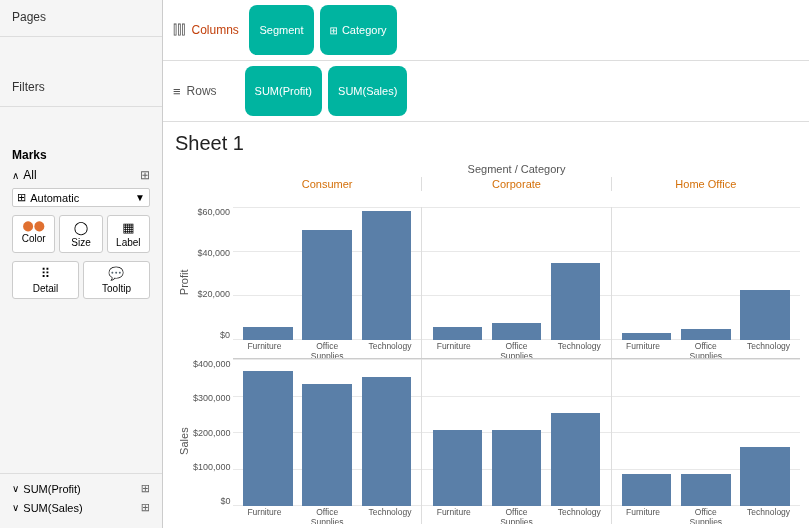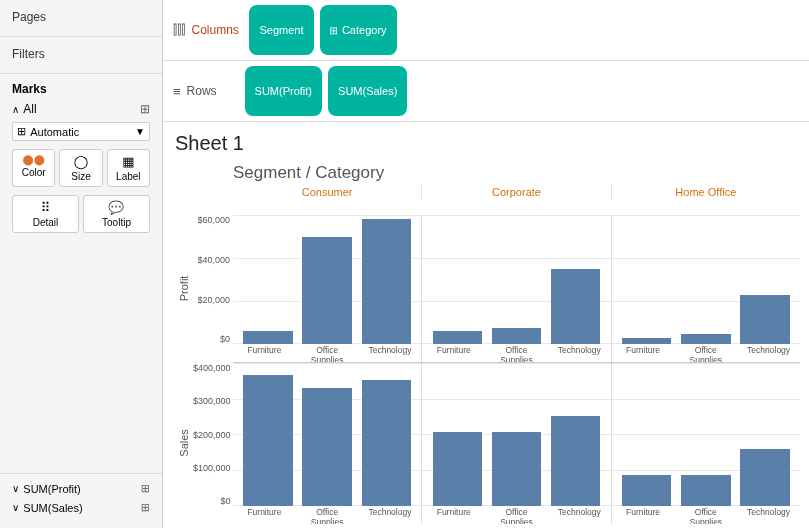--- a/index.html
+++ b/index.html
@@ -7,20 +7,21 @@
 
     
     .sidebar {
       width: 163px;
       min-width: 163px;
       border-right: 1px solid #ccc;
       background: #f5f5f5;
       display: flex;
       flex-direction: column;
       padding: 0;
+      gap: 33px;
     }
     .sidebar-section {
       padding: 10px 12px 8px 12px;
       border-bottom: 1px solid #ddd;
     }
     .sidebar-section-title {
       font-size: 12px;
       color: #333;
       font-weight: 500;
       margin-bottom: 4px;
@@ -359,21 +360,21 @@
     <div class="pill pill-green">
       <span>SUM(Sales)</span>
     </div>
   </div>
 
   <div class="sheet-area">
     <div class="sheet-title">Sheet 1</div>
 
     <div class="chart-full">
 
-      <div style="text-align:left;font-size:17px;color:#555;margin-bottom:2px;margin-left:58px;">Segment / Category</div>
+      <div style="text-align:center;font-size:11px;color:#555;margin-bottom:2px;margin-left:58px;">Segment / Category</div>
 
       <div style="display:flex;margin-left:58px;margin-bottom:16px;">
         <div style="flex:1;text-align:center;font-size:11px;color:#d4700a;border-left:none;padding:1px 0;">Consumer</div>
         <div style="flex:1;text-align:center;font-size:11px;color:#d4700a;border-left:1px solid #ddd;padding:1px 0;">Corporate</div>
         <div style="flex:1;text-align:center;font-size:11px;color:#d4700a;border-left:1px solid #ddd;padding:1px 0;">Home Office</div>
       </div>
 
       <div class="two-panels">
 
         <div class="panel-row" style="flex:1.1;">

